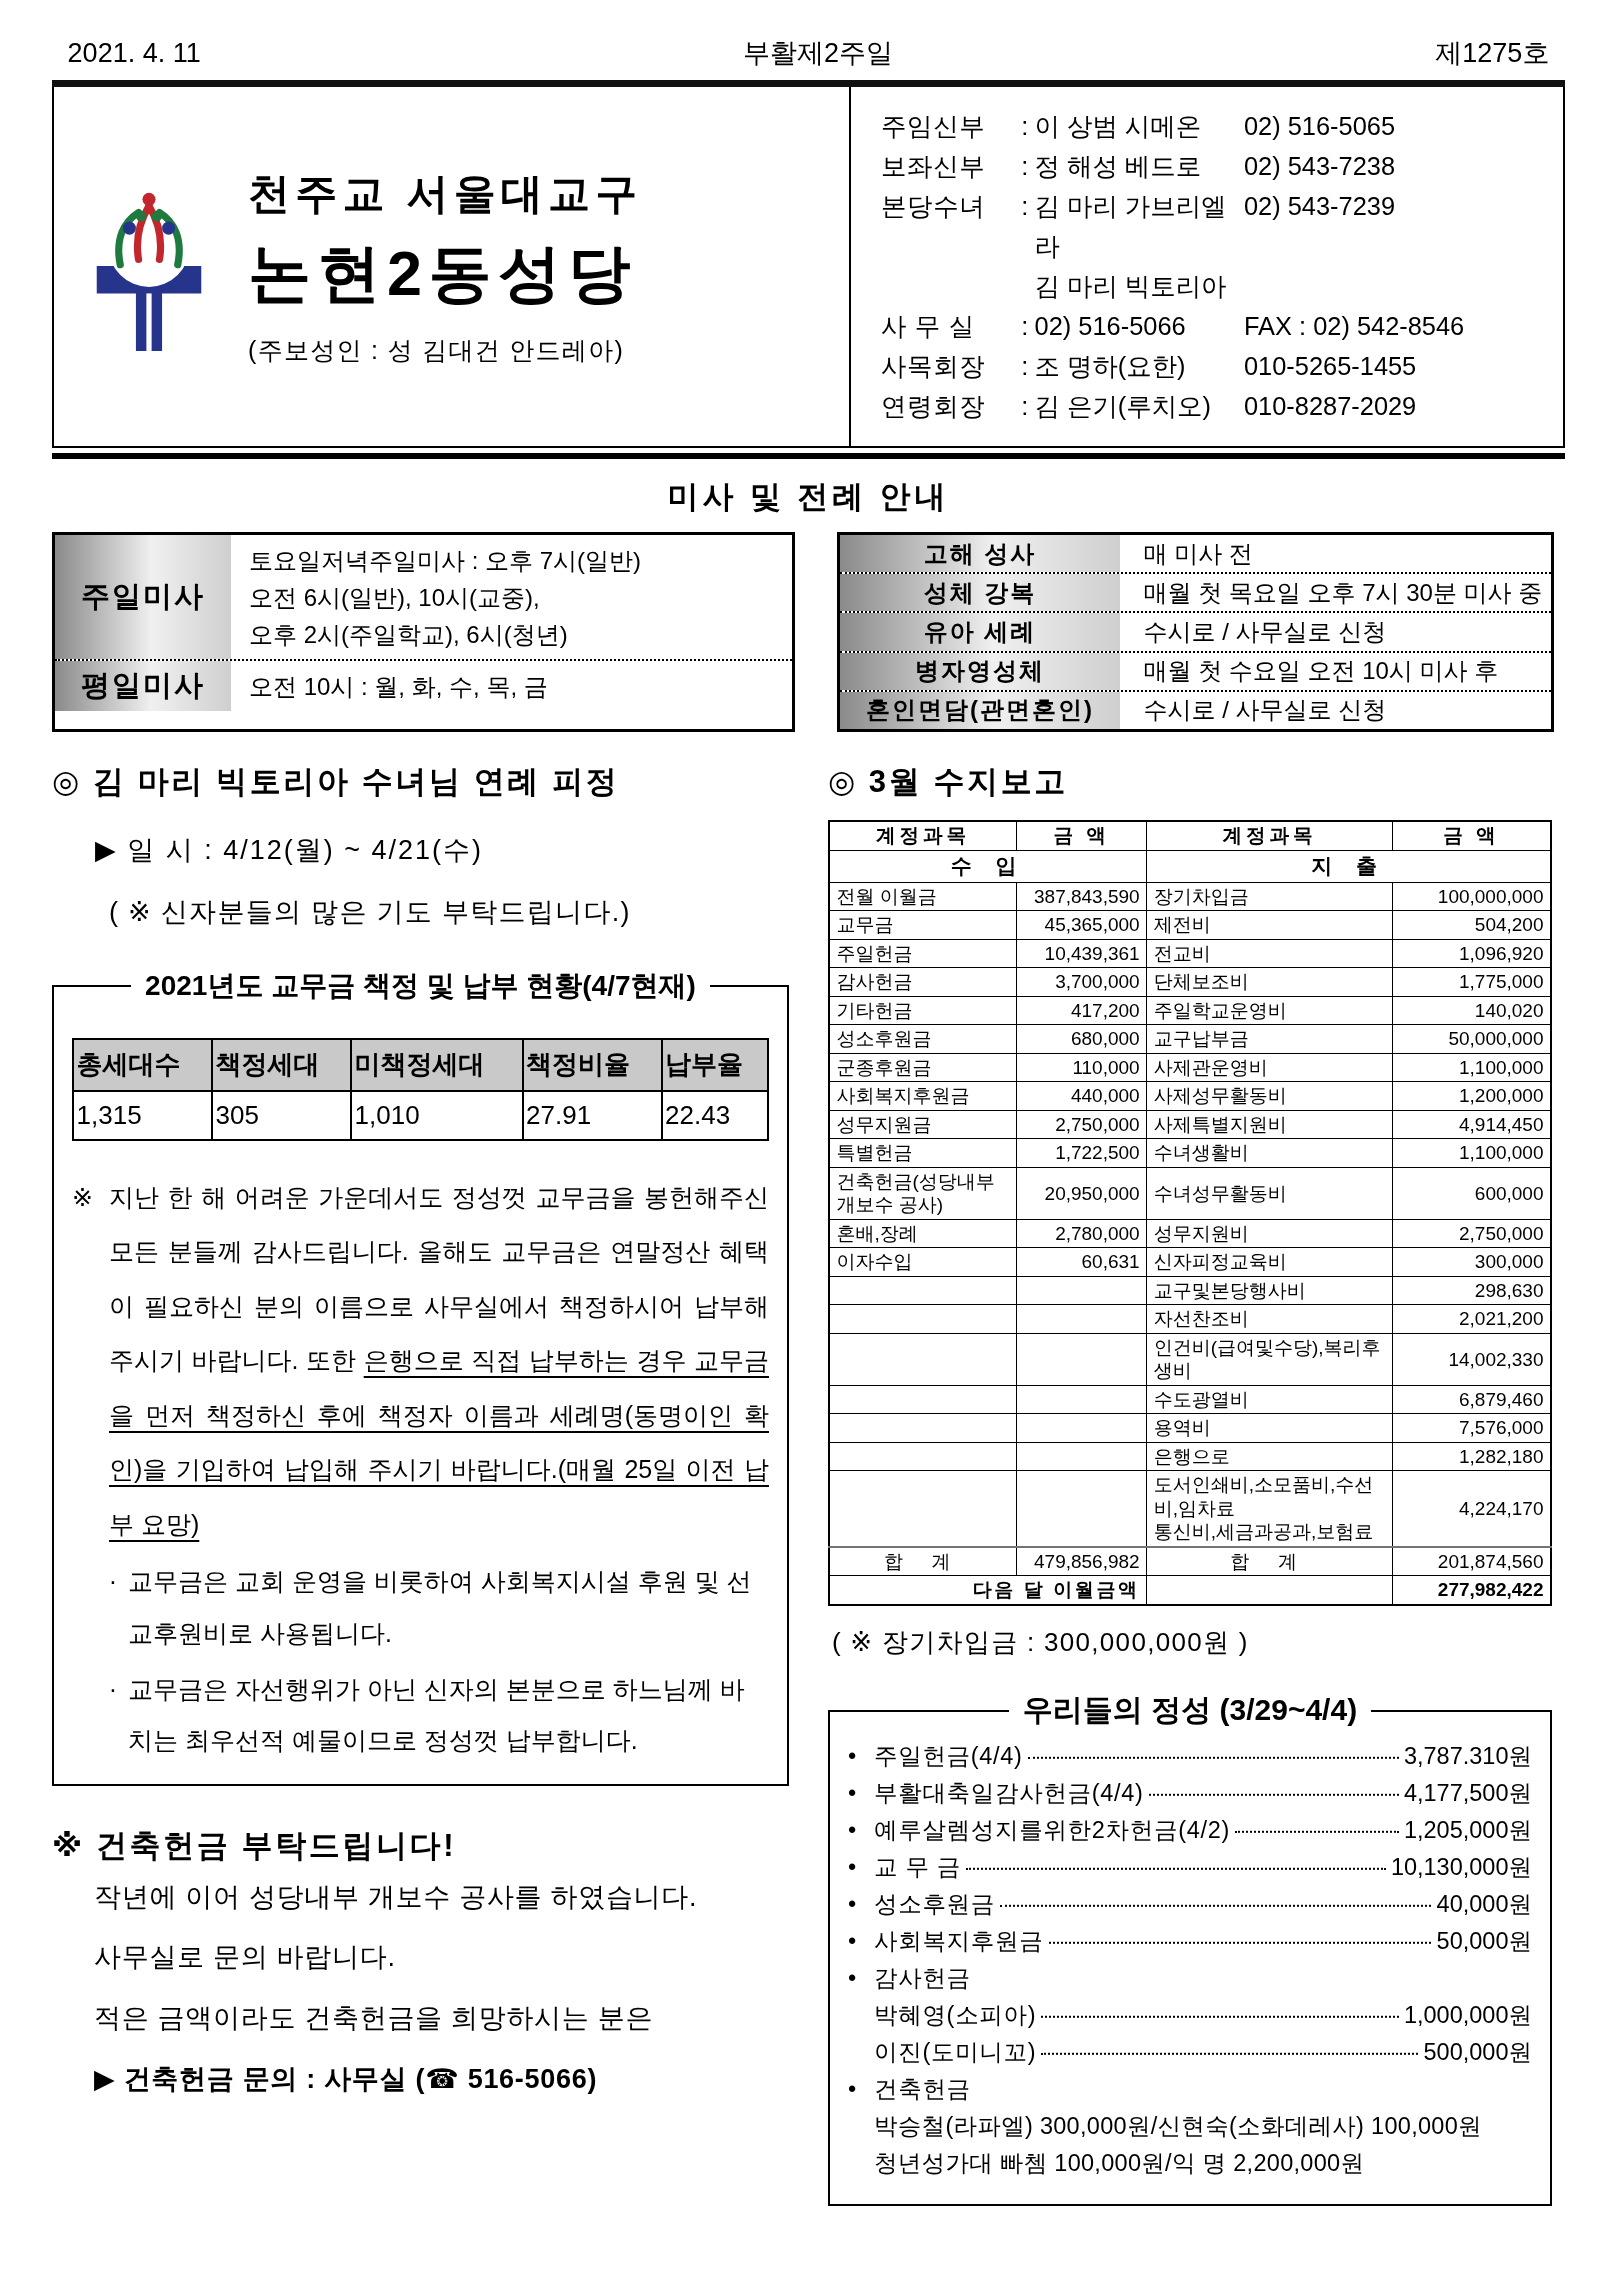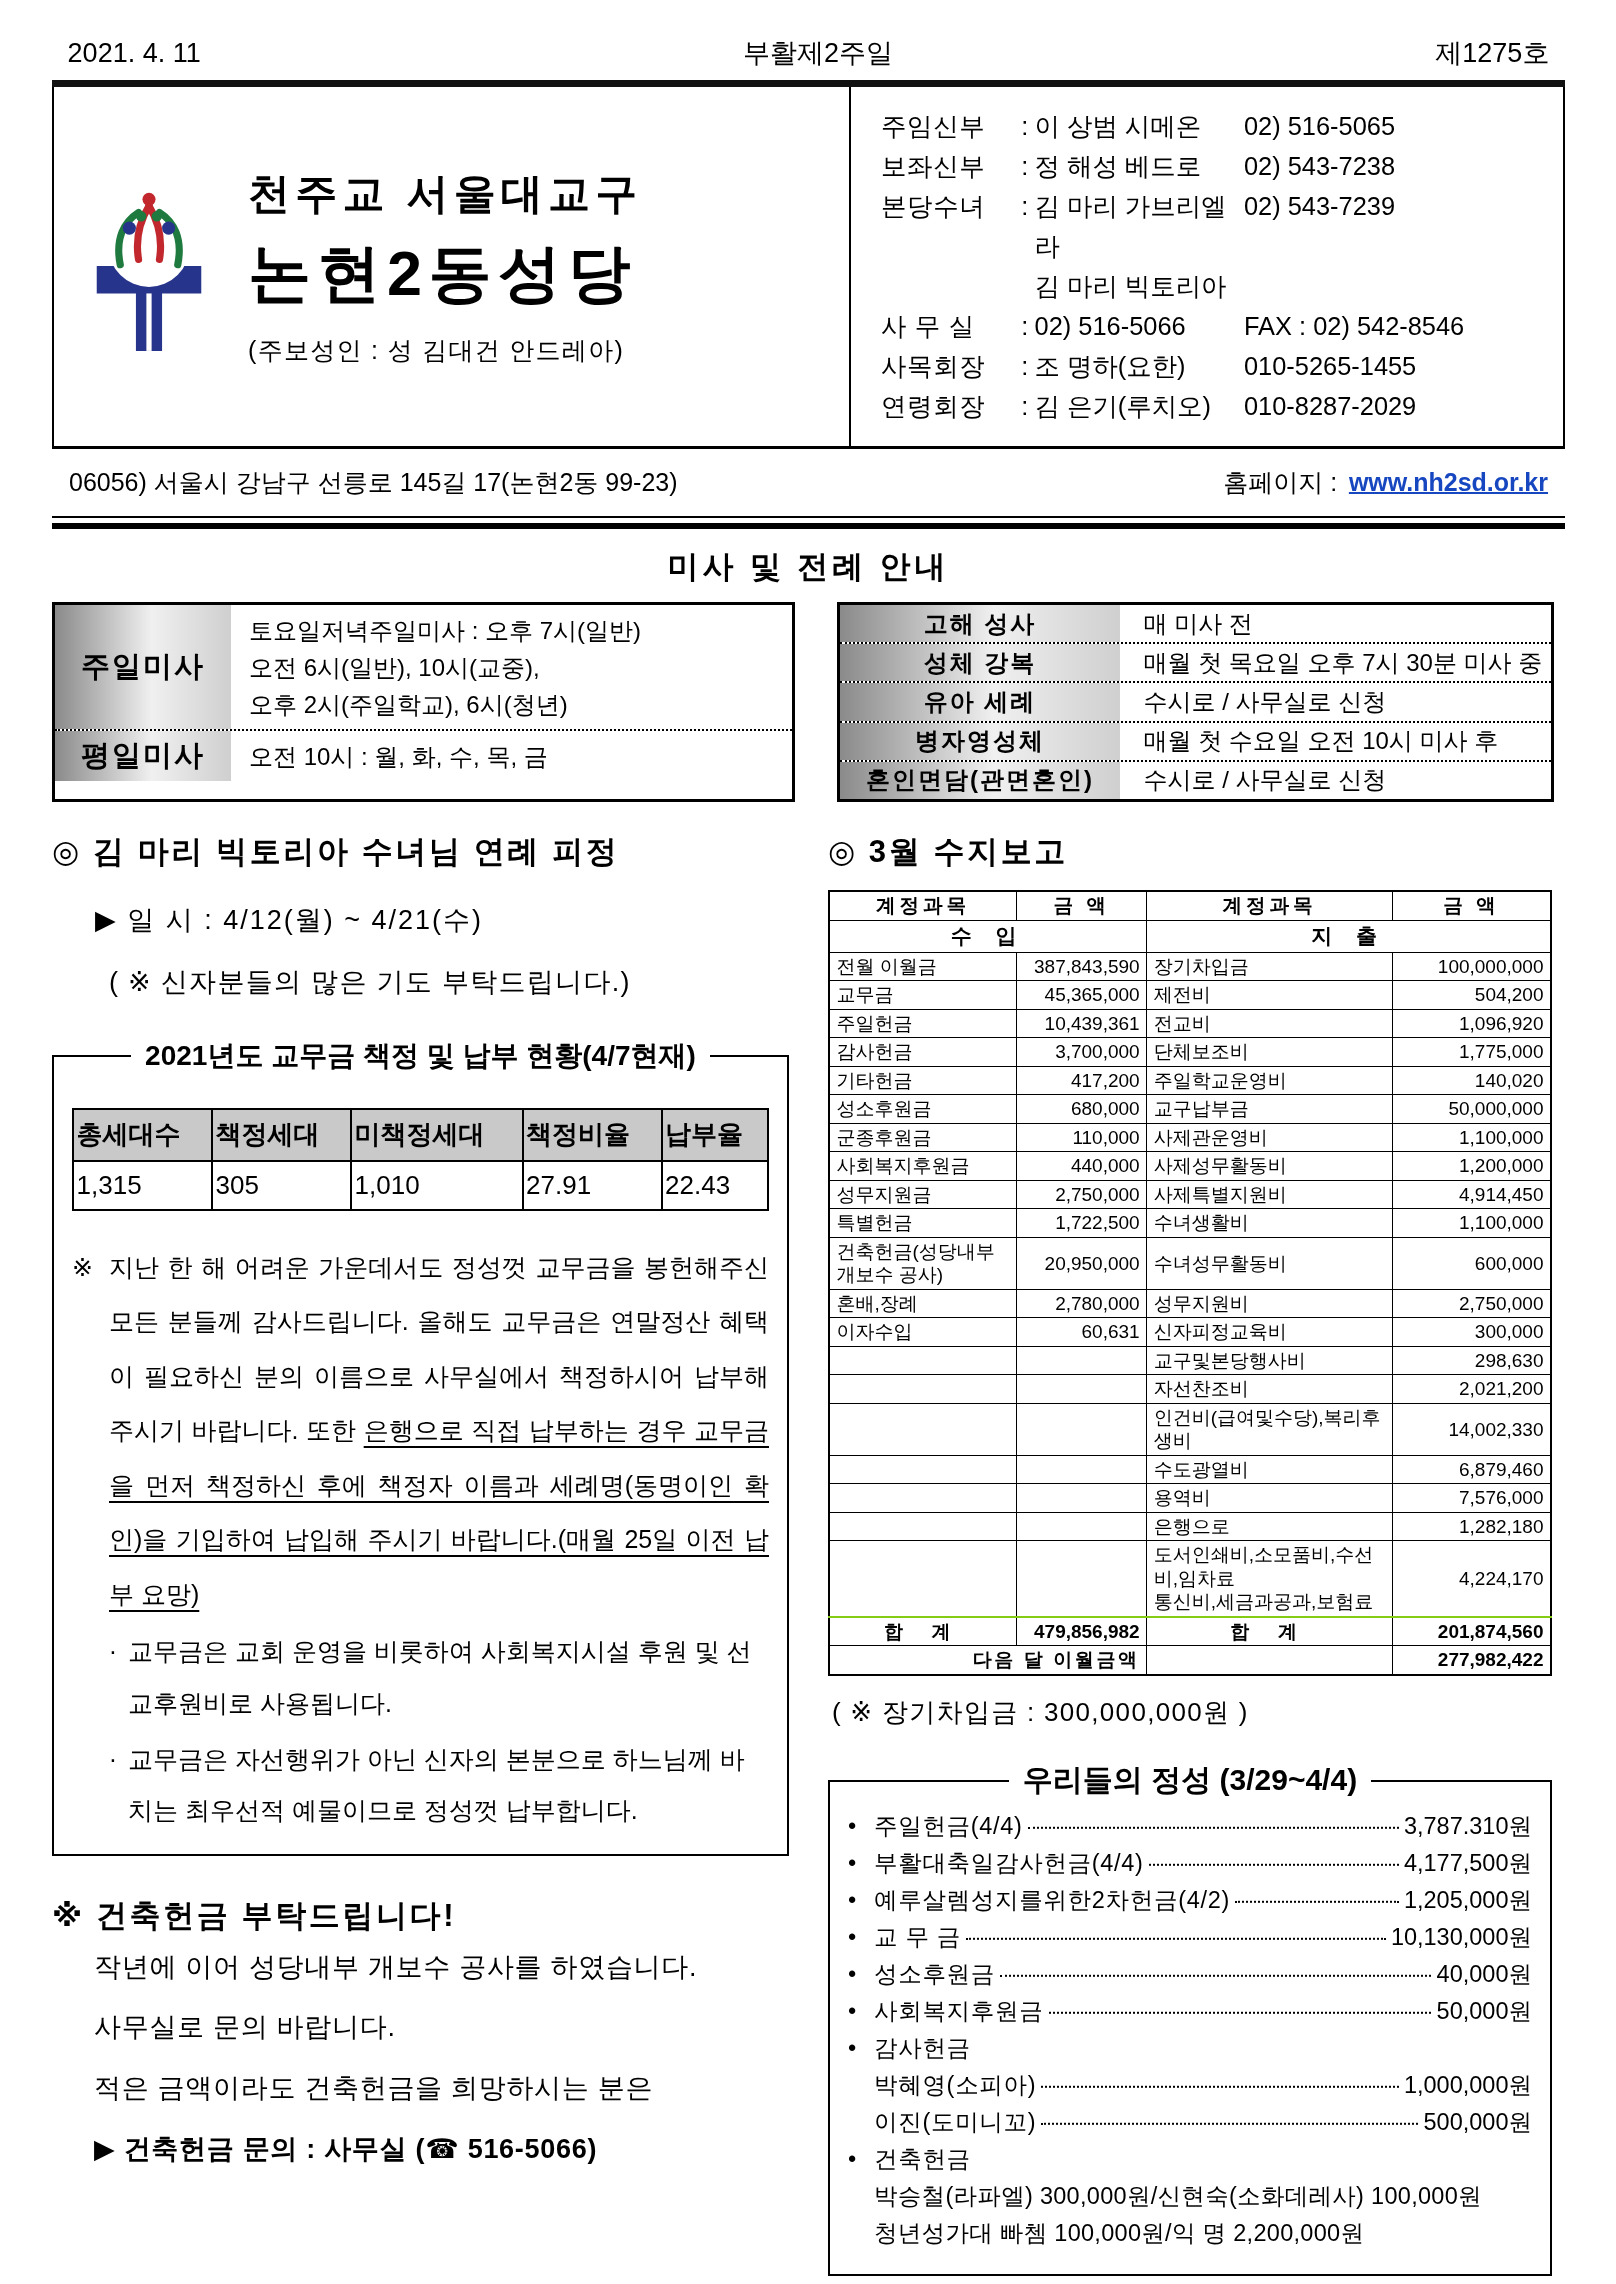--- a/index.html
+++ b/index.html
@@ -79,21 +79,21 @@
 
   
   .fin-title{font-size:31px;font-weight:800;letter-spacing:2.6px;margin-bottom:17px;}
   .fin-table{width:100%;border-collapse:collapse;}
   .fin-table td{border:1.3px solid #000;font-size:19px;padding:2px 6.5px;line-height:23.5px;}
   .fin-table{border:2.6px solid #000;}
   .fin-table .fh{text-align:center;font-weight:700;font-size:21px;letter-spacing:9px;padding:3.9px 0;}
   .fin-table .fh2{text-align:center;font-weight:600;font-size:19.6px;letter-spacing:3.9px;}
   .fin-table .lab{text-align:left;}
   .fin-table .amt{text-align:right;}
-  .fin-table .tot td{border-top:2px solid #84cc16;font-weight:700;}
+  .fin-table .tot td{border-top:2px solid #737373;font-weight:400;}
   .fin-table .tot .lab{text-align:center;letter-spacing:11.7px;}
   .fin-table .carry td{font-weight:600;}
   .fin-table .carry .lab{text-align:right;letter-spacing:2.6px;}
   .fin-note{font-size:26px;margin:19.6px 0 0 3.9px;letter-spacing:1.3px;}
 
   .off-fieldset{margin-top:30px;padding-bottom:22px;}
   .off-fieldset legend{font-size:30px;}
   .off-row{display:flex;align-items:baseline;font-size:23.5px;line-height:37px;}
   .off-row .b{width:26px;flex:none;text-align:left;}
   .off-row .olabel{flex:none;letter-spacing:0.7px;}
@@ -175,27 +175,20 @@
       </div>
       <div class="contact-row">
         <span class="lab">연령회장</span>
         <span class="colon">:</span>
         <span>김 은기(루치오)</span>
         <span>010-8287-2029</span>
       </div>
     </div>
   </div>
 
-  <div class="addrbar">
-    <span>06056) 서울시 강남구 선릉로 145길 17(논현2동 99-23)</span>
-    <span class="addr-home">
-      <span>홈페이지 :</span>
-      <a class="home-link" href="#">www.nh2sd.or.kr</a>
-    </span>
-  </div>
   <div class="rule-thin"></div>
   <div class="rule-gap"></div>
   <div class="rule-thick"></div>
 
   <div class="mass-title">미사 및 전례 안내</div>
   <div class="mass-grid">
     <div class="mass-box mleft">
       <div class="mass-row">
         <div class="mlabel">주일미사</div>
         <div class="mcontent">

